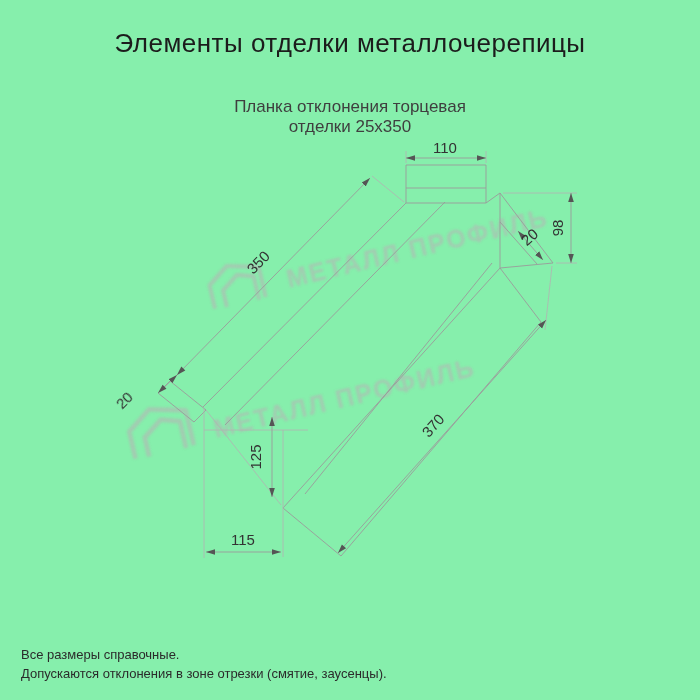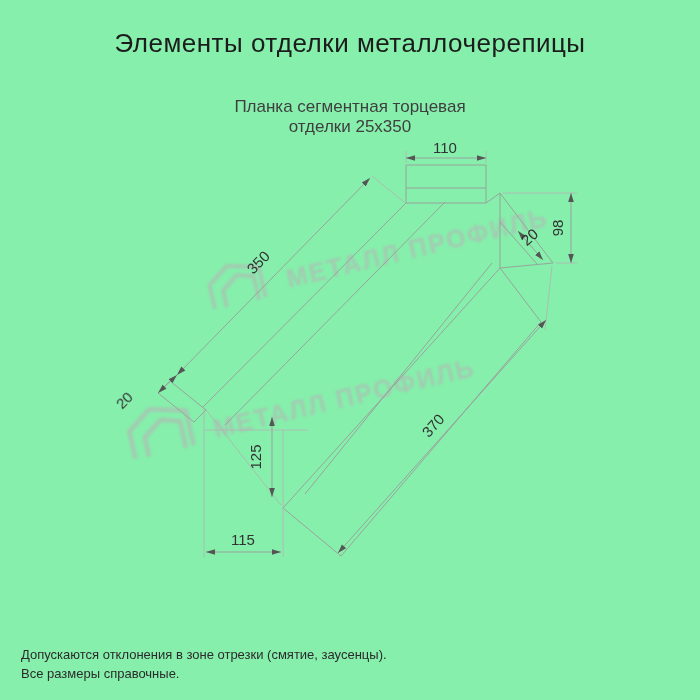--- a/index.html
+++ b/index.html
@@ -29,21 +29,21 @@
   .wmhouse{stroke:#b5b5b5;stroke-width:4;fill:none;stroke-linejoin:round;}
 </style>
 </head>
 <body>
 
 <div class="page">
 
   <div class="title">Элементы отделки металлочерепицы</div>
 
   <div class="subtitle">
-    <div>Планка сегментная торцевая</div>
+    <div>Планка отклонения торцевая</div>
     <div>отделки 25x350</div>
   </div>
 
   <svg class="draw" width="700" height="700" viewBox="0 0 700 700">
     <defs>
       <marker id="aE" markerWidth="11" markerHeight="8" refX="9" refY="4" orient="auto" markerUnits="userSpaceOnUse">
         <path d="M0,1.2 L9,4 L0,6.8 Z" fill="#555"></path>
       </marker>
       <marker id="aS" markerWidth="11" markerHeight="8" refX="1" refY="4" orient="auto" markerUnits="userSpaceOnUse">
         <path d="M10,1.2 L1,4 L10,6.8 Z" fill="#555"></path>
@@ -125,17 +125,17 @@
 
       <path class="cad" d="M206,552 H281" marker-start="url(#aS)" marker-end="url(#aE)"></path>
       <text class="dimtext" x="243" y="545" text-anchor="middle">115</text>
 
       <path class="cad" d="M338,553 L546,320" marker-start="url(#aS)" marker-end="url(#aE)"></path>
       <text class="dimtext" transform="translate(437,429) rotate(-48)" text-anchor="middle">370</text>
     </g>
   </svg>
 
   <div class="notes">
+    <div>Все размеры справочные.</div>
     <div>Допускаются отклонения в зоне отрезки (смятие, заусенцы).</div>
-    <div>Все размеры справочные.</div>
   </div>
 
 </div>
 
 </body></html>

